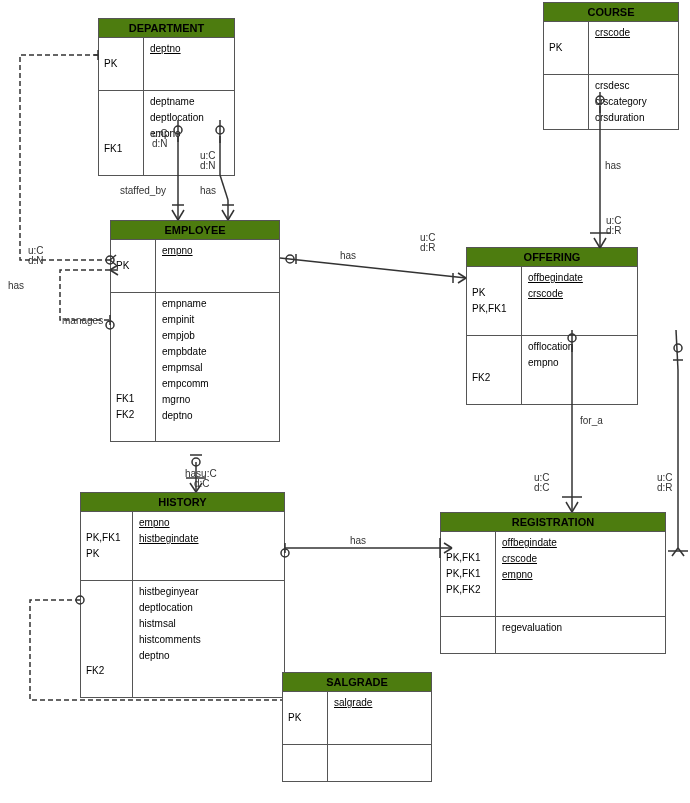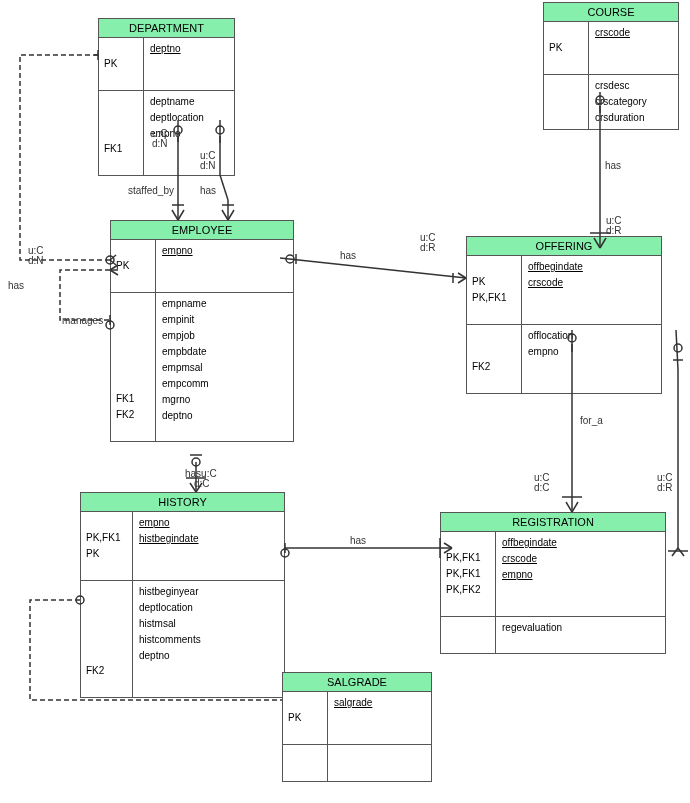--- a/index.html
+++ b/index.html
@@ -17,23 +17,23 @@
       width: 690px;
       height: 803px;
     }
     
     .entity {
       position: absolute;
       border: 1.5px solid #555;
       background: #fff;
     }
     .entity-header {
-      background: #86efac;
+      background: #4d7c0f;
       text-align: center;
-      font-weight: normal;
+      font-weight: bold;
       padding: 3px 12px;
       font-size: 11px;
       border-bottom: 1.5px solid #555;
     }
     .entity-body {
       display: flex;
     }
     .entity-pk-col {
       border-right: 1.5px solid #555;
       padding: 18px 5px;
@@ -111,21 +111,21 @@
         <div class="pk-row" style="margin-top:32px;">FK1</div>
       </div>
       <div class="entity-attr-col">
         <div class="attr-row bold">deptname</div>
         <div class="attr-row">deptlocation</div>
         <div class="attr-row">empno</div>
       </div>
     </div>
   </div>
 
-  <div class="entity" style="left:110px; top:220px; width:184px;">
+  <div class="entity" style="left:110px; top:220px; width:170px;">
     <div class="entity-header">EMPLOYEE</div>
     <div class="entity-body">
       <div class="entity-pk-col">
         <div class="pk-row">PK</div>
       </div>
       <div class="entity-attr-col">
         <div class="attr-row underline">empno</div>
       </div>
     </div>
     <div class="entity-body divider">
@@ -139,21 +139,21 @@
         <div class="attr-row">empjob</div>
         <div class="attr-row bold">empbdate</div>
         <div class="attr-row bold">empmsal</div>
         <div class="attr-row">empcomm</div>
         <div class="attr-row">mgrno</div>
         <div class="attr-row">deptno</div>
       </div>
     </div>
   </div>
 
-  <div class="entity" style="left:466px; top:236px; width:196px;">
+  <div class="entity" style="left:466px; top:247px; width:172px;">
     <div class="entity-header">OFFERING</div>
     <div class="entity-body">
       <div class="entity-pk-col" style="min-width:55px;">
         <div class="pk-row">PK</div>
         <div class="pk-row">PK,FK1</div>
       </div>
       <div class="entity-attr-col">
         <div class="attr-row underline">offbegindate</div>
         <div class="attr-row underline">crscode</div>
       </div>
@@ -333,21 +333,21 @@
     <line x1="678" y1="548" x2="678" y2="370" stroke="#333" stroke-width="1.5"></line>
     <line x1="678" y1="370" x2="676" y2="330" stroke="#333" stroke-width="1.5"></line>
     <circle cx="678" cy="348" r="4" fill="none" stroke="#333" stroke-width="1.5"></circle>
     <line x1="673" y1="360" x2="683" y2="360" stroke="#333" stroke-width="1.5"></line>
     <line x1="672" y1="556" x2="678" y2="548" stroke="#333" stroke-width="1.5"></line>
     <line x1="684" y1="556" x2="678" y2="548" stroke="#333" stroke-width="1.5"></line>
     <line x1="668" y1="551" x2="688" y2="551" stroke="#333" stroke-width="1.5"></line>
 
   </svg>
 
-  <div class="label-text" style="left:128px; top:185px;">staffed_by</div>
+  <div class="label-text" style="left:120px; top:185px;">staffed_by</div>
   <div class="label-text" style="left:200px; top:185px;">has</div>
   <div class="label-text" style="left:62px; top:315px;">manages</div>
   <div class="label-text" style="left:8px; top:280px;">has</div>
   <div class="label-text" style="left:340px; top:250px;">has</div>
   <div class="label-text" style="left:185px; top:468px;">hasu:C</div>
   <div class="label-text" style="left:194px; top:478px;">d:C</div>
   <div class="label-text" style="left:350px; top:535px;">has</div>
   <div class="label-text" style="left:580px; top:415px;">for_a</div>
   <div class="label-text" style="left:605px; top:160px;">has</div>
 

